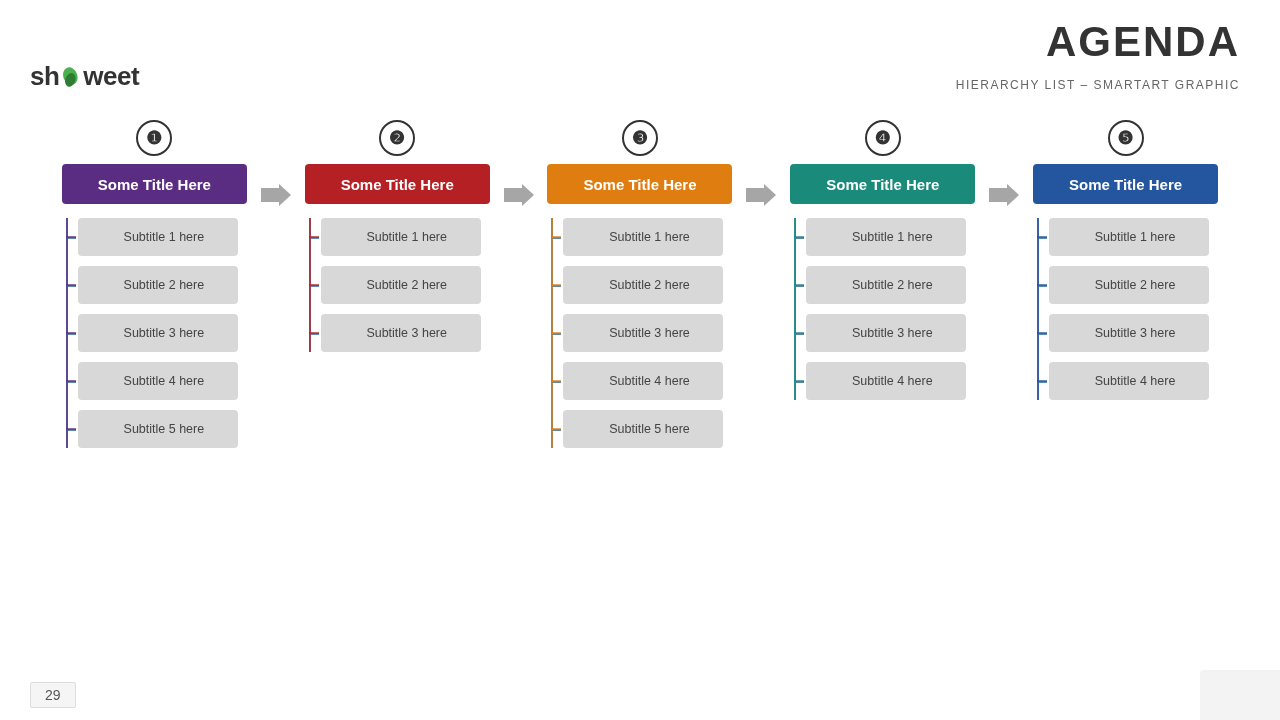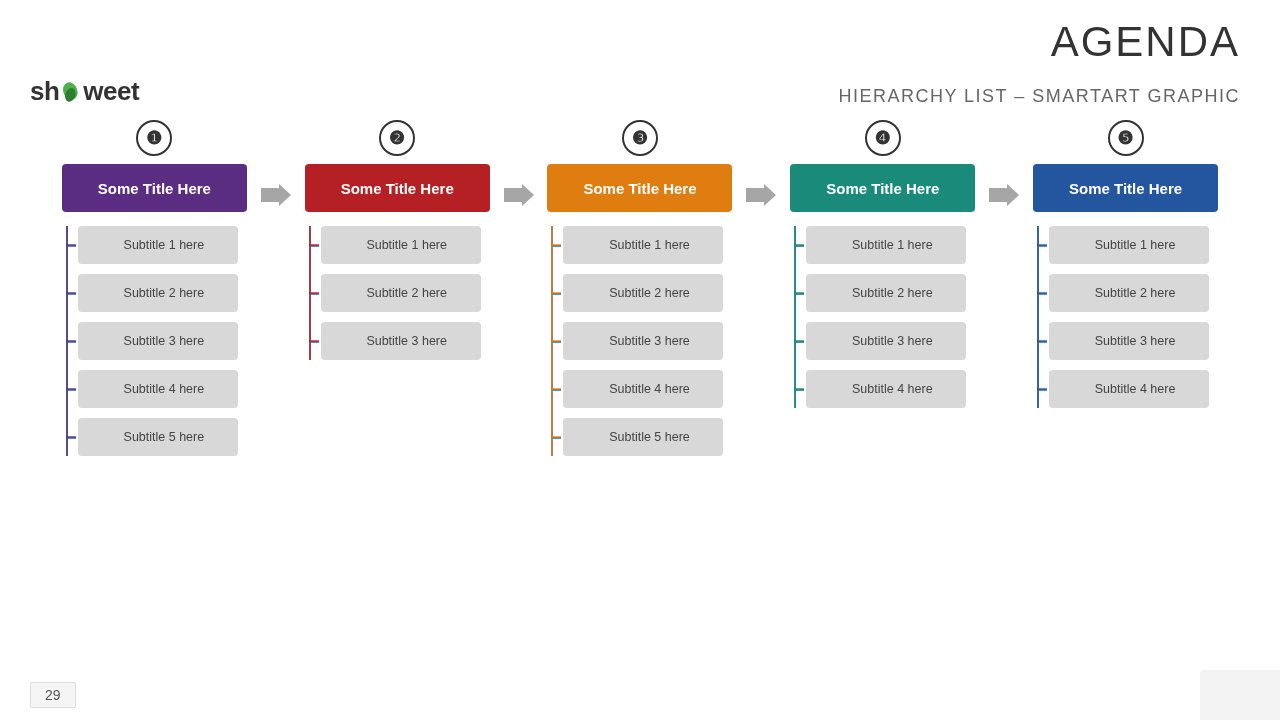--- a/index.html
+++ b/index.html
@@ -31,31 +31,31 @@
       font-weight: 700;
       color: #333;
       letter-spacing: -0.5px;
     }
 
     .title-block {
       text-align: right;
     }
     .main-title {
       font-size: 42px;
-      font-weight: 400;
+      font-weight: 700;
       color: #333;
       letter-spacing: 2px;
       text-transform: uppercase;
       font-variant: small-caps;
     }
     .sub-title {
-      font-size: 18px;
+      font-size: 12px;
       color: #666;
       letter-spacing: 1.5px;
-      margin-top: 20px;
+      margin-top: 12px;
       text-transform: uppercase;
       font-variant: small-caps;
     }
 
     
     .diagram {
       position: absolute;
       top: 120px;
       left: 50px;
       right: 50px;
@@ -82,21 +82,21 @@
       font-size: 18px;
       font-weight: 700;
       color: #333;
       margin-bottom: 8px;
       border: 2.5px solid #333;
     }
 
     
     .title-box {
       width: 185px;
-      height: 48px;
+      height: 40px;
       border-radius: 4px;
       display: flex;
       align-items: center;
       justify-content: center;
       font-size: 15px;
       font-weight: 700;
       color: #fff;
       text-align: center;
       padding: 0 10px;
       position: relative;

